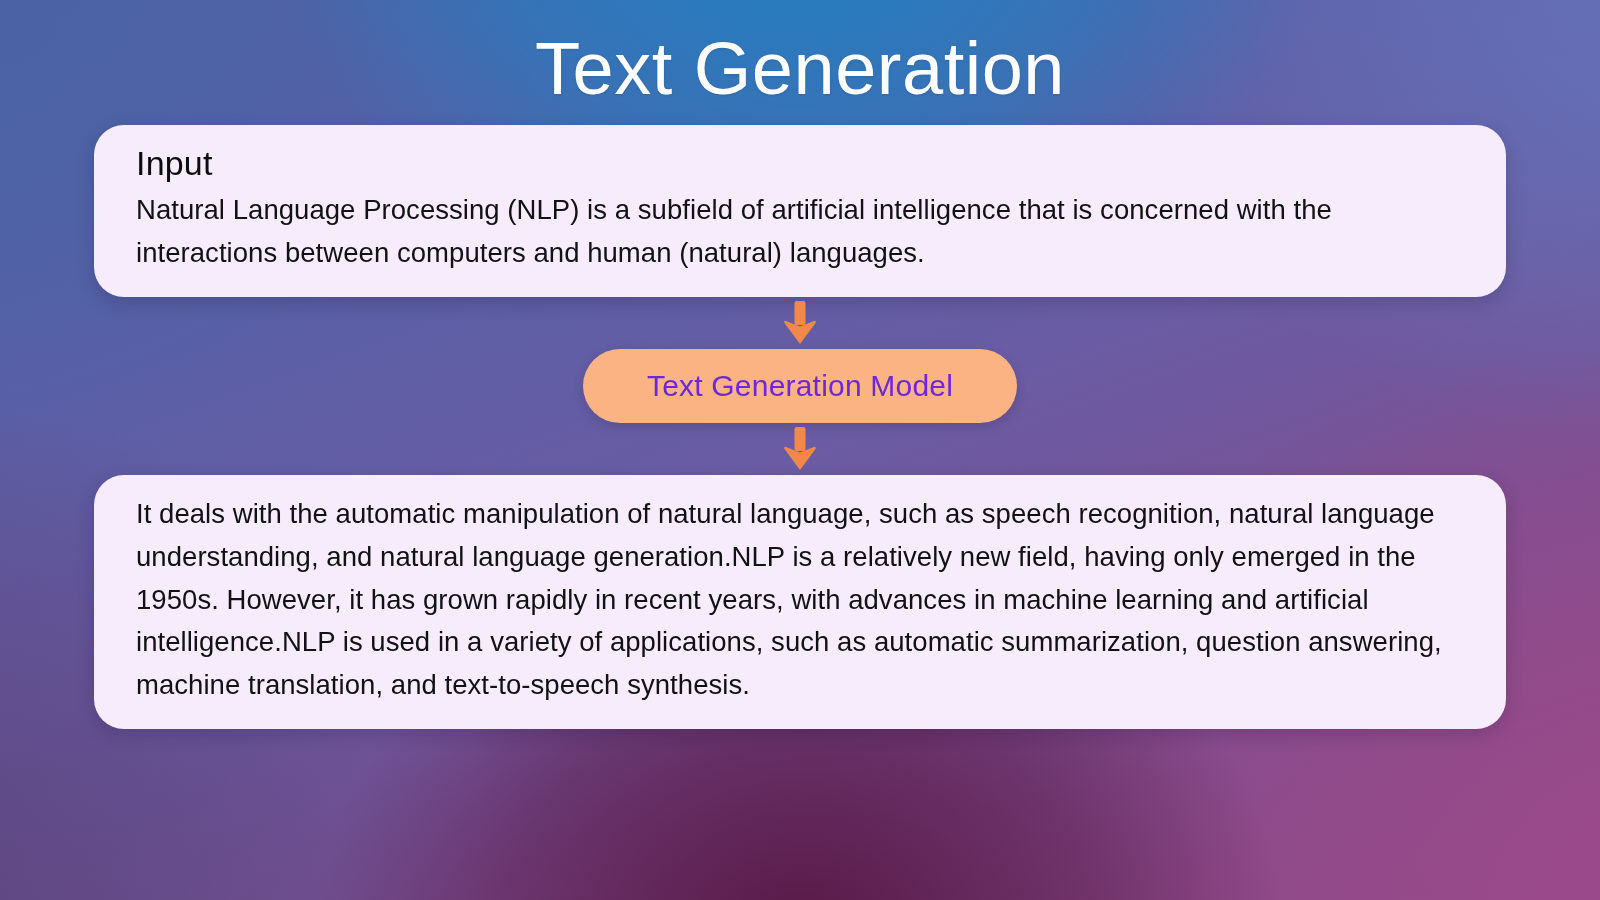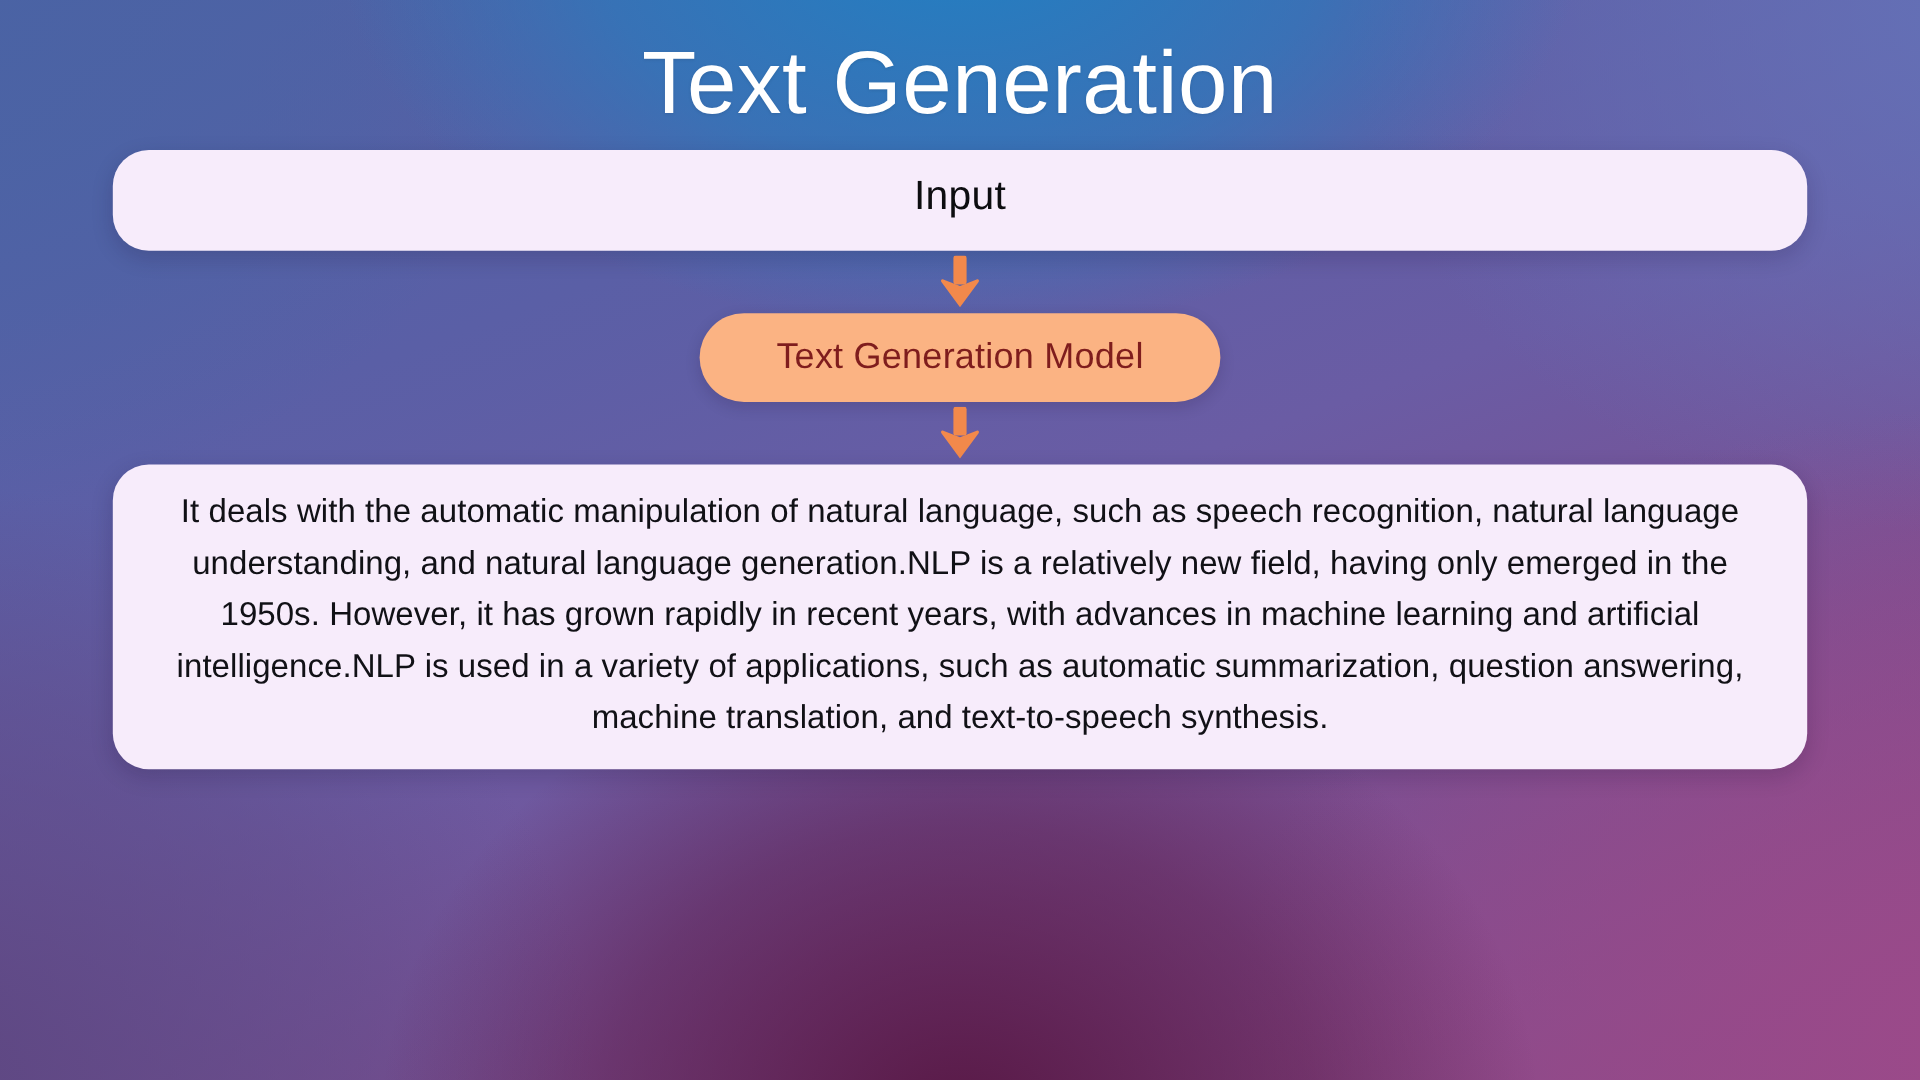--- a/index.html
+++ b/index.html
@@ -52,21 +52,21 @@
     text-shadow: 0 1px 3px rgba(0,0,0,0.10);
   }
 
   
   .card {
     background: #f7ecfb;
     border-radius: 30px;
     box-shadow: 0 6px 18px rgba(24,10,44,0.18);
     width: 1412px;
     padding: 16px 42px 22px 42px;
-    text-align: center;
+    text-align: left;
     color: #101014;
   }
 
   #input-card { margin-top: 14px; }
   #output-card { margin-top: 0px; }
 
   .card-heading {
     font-size: 34px;
     font-weight: 400;
     line-height: 1.35;
@@ -93,21 +93,21 @@
   .arrow svg { display: block; width: 100%; height: 100%; }
 
   
   #model-pill {
     background: #fbb383;
     border-radius: 999px;
     padding: 20px 64px;
     font-size: 30px;
     font-weight: 400;
     letter-spacing: 0.2px;
-    color: #7f1d1d;
+    color: #6d28d9;
     box-shadow: 0 4px 12px rgba(24,10,44,0.16);
     white-space: nowrap;
   }
 
   #flow {
     display: flex;
     flex-direction: column;
     align-items: center;
     margin: 0;
   }
@@ -116,20 +116,21 @@
 <body>
 
 <div id="bg-layer"></div>
 
 <div id="frame">
 
   <h1 id="page-title">Text Generation</h1>
 
   <section class="card" id="input-card">
     <div class="card-heading">Input</div>
+    <p class="card-body">Natural Language Processing (NLP) is a subfield of artificial intelligence that is concerned with the interactions between computers and human (natural) languages.</p>
   </section>
 
   <div id="flow">
 
     <span class="arrow">
       <svg viewBox="0 0 34 44" xmlns="http://www.w3.org/2000/svg" aria-hidden="true">
         <path d="M17 0 L17 1 Z" fill="none"></path>
         <rect x="11.5" y="0" width="11" height="24" rx="2" fill="#f2894b"></rect>
         <path d="M17 43 L1.5 22 C0.6 20.8 1.6 19.3 3.1 19.9 L17 25.4 L30.9 19.9 C32.4 19.3 33.4 20.8 32.5 22 Z" fill="#f2894b"></path>
       </svg>

